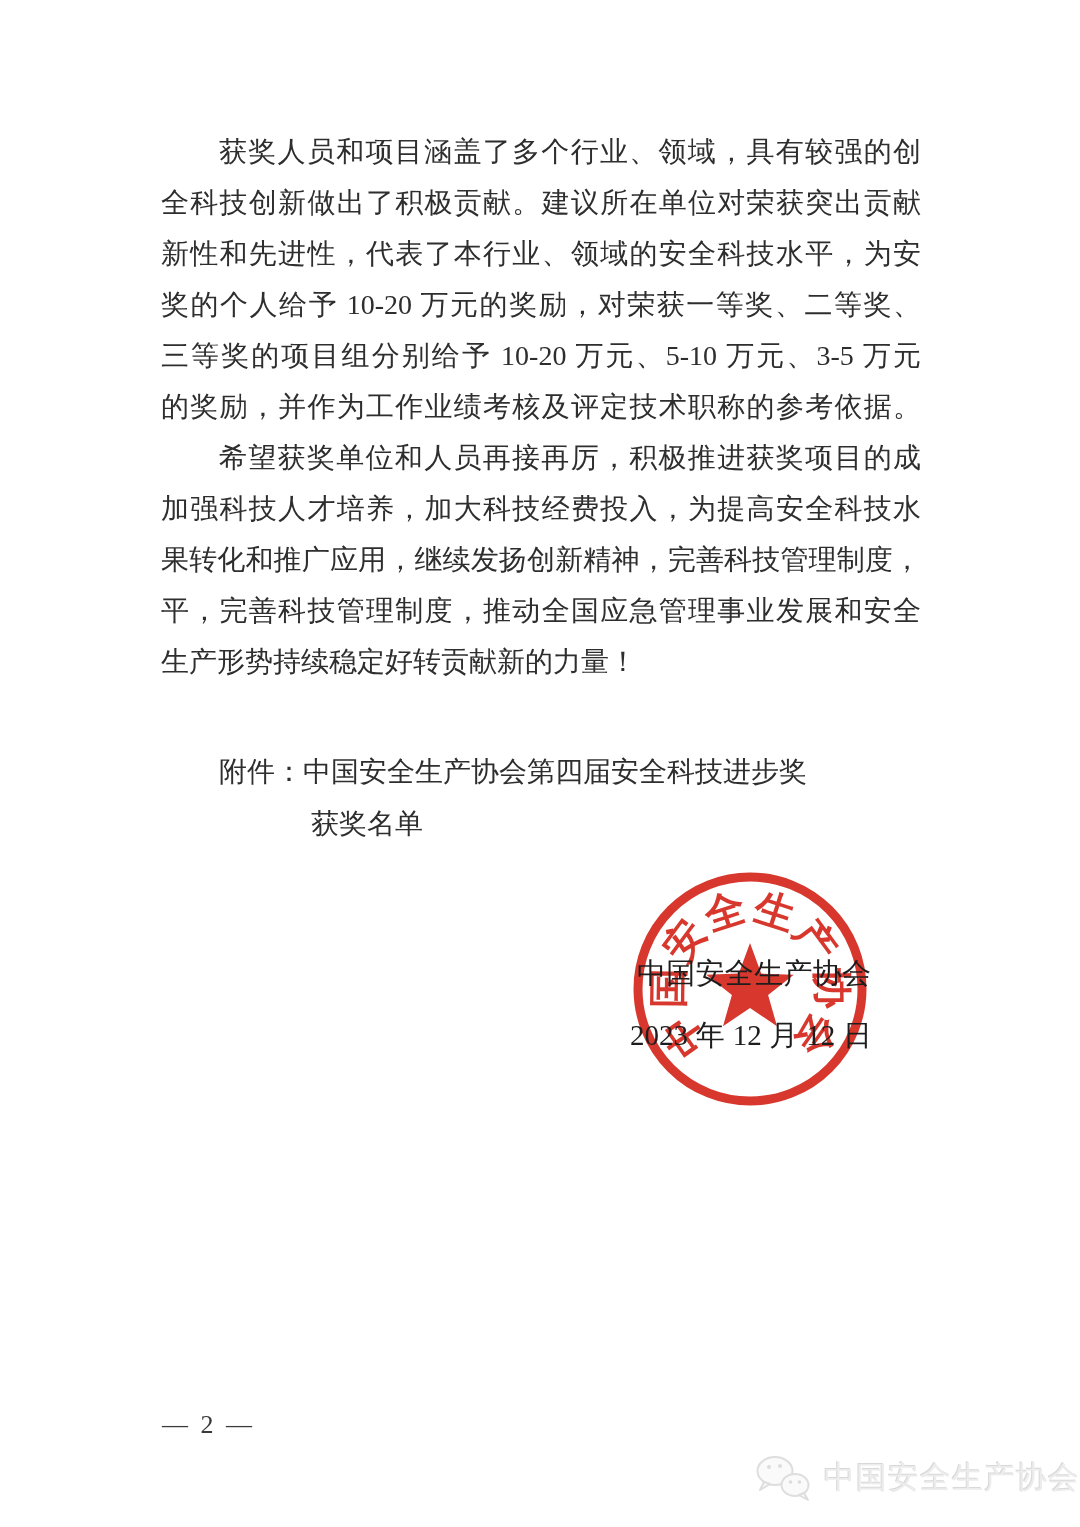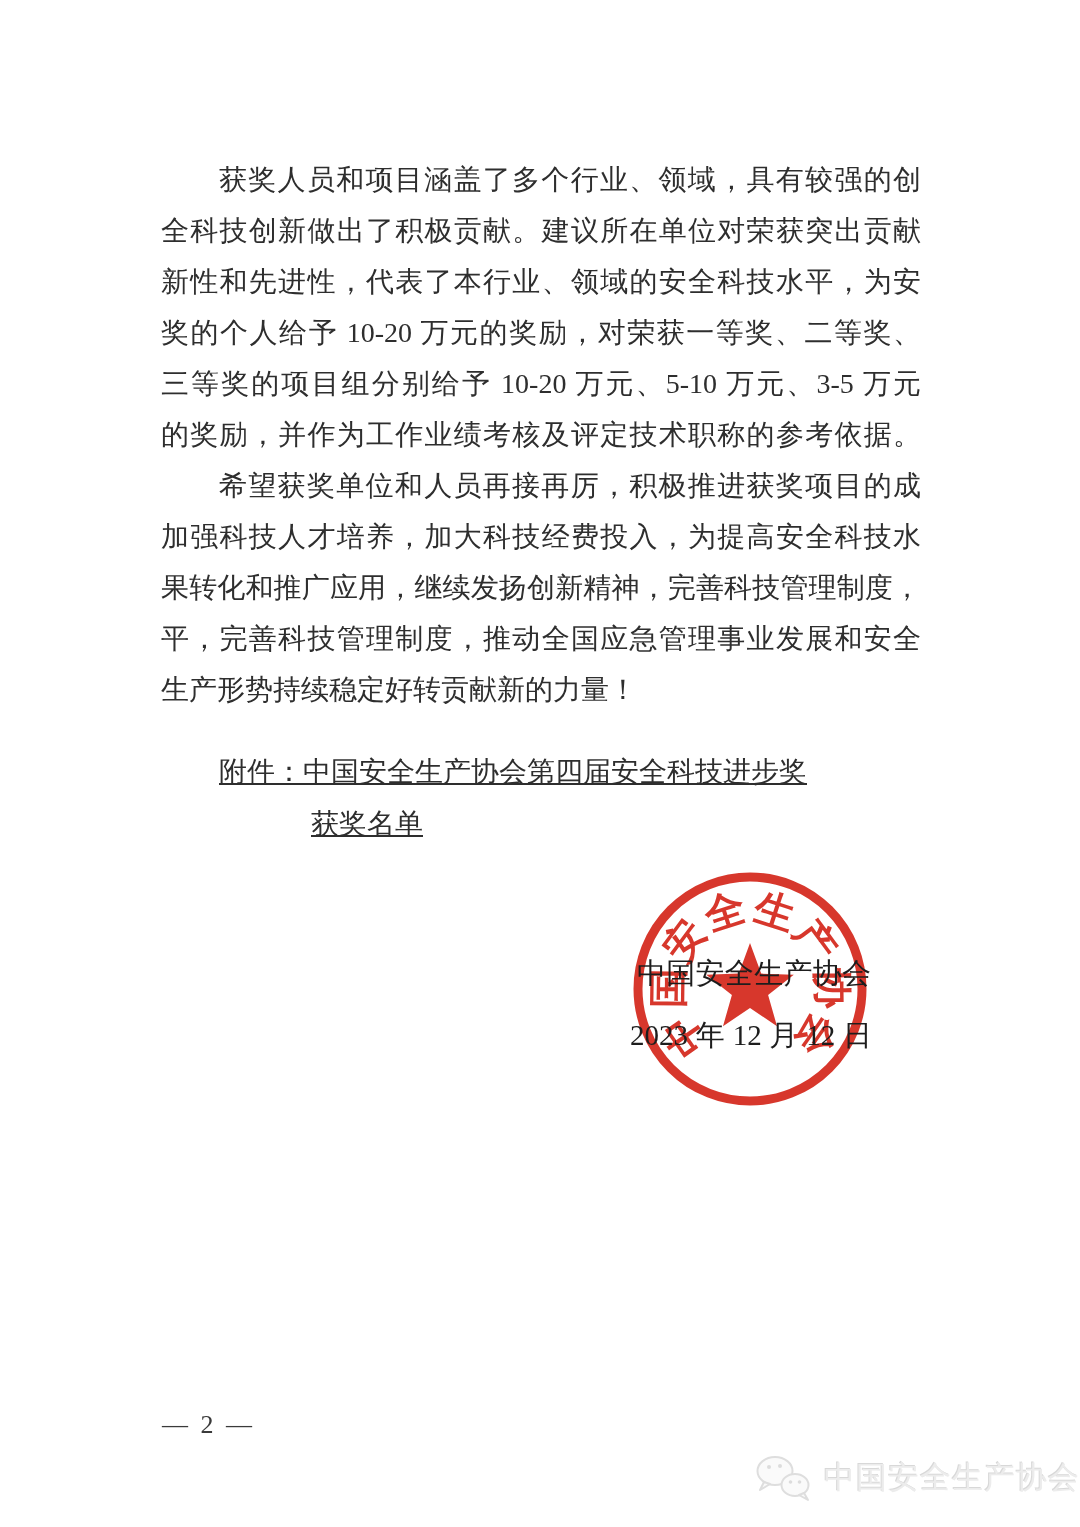--- a/index.html
+++ b/index.html
@@ -10,21 +10,21 @@
     background: #ffffff;
     overflow: hidden;
     font-family: "Liberation Serif", "DejaVu Serif", serif;
     color: #2b2b2b;
   }
 
   
   .body-text {
     position: absolute;
     left: 161px;
-    top: 154px;
+    top: 126px;
     width: 760px;
     font-size: 28px;
     color: #2e2e2e;
   }
   .bline {
     height: 51px;
     line-height: 51px;
     text-align: justify;
     text-align-last: justify;
     box-sizing: border-box;
@@ -34,21 +34,20 @@
   .bline.plast { text-align-last: left; white-space: normal; }
 
   
   .attachment {
     position: absolute;
     left: 161px;
     top: 746px;
     width: 760px;
     font-size: 28px;
     color: #2e2e2e;
-    text-decoration: underline;
   }
   .attachment .aline { height: 52px; line-height: 52px; box-sizing: border-box; }
   .attachment .aline1 { padding-left: 58px; }
   .attachment .aline2 { padding-left: 150px; }
 
   
   .sig-org {
     position: absolute;
     left: 637px;
     top: 955px;

